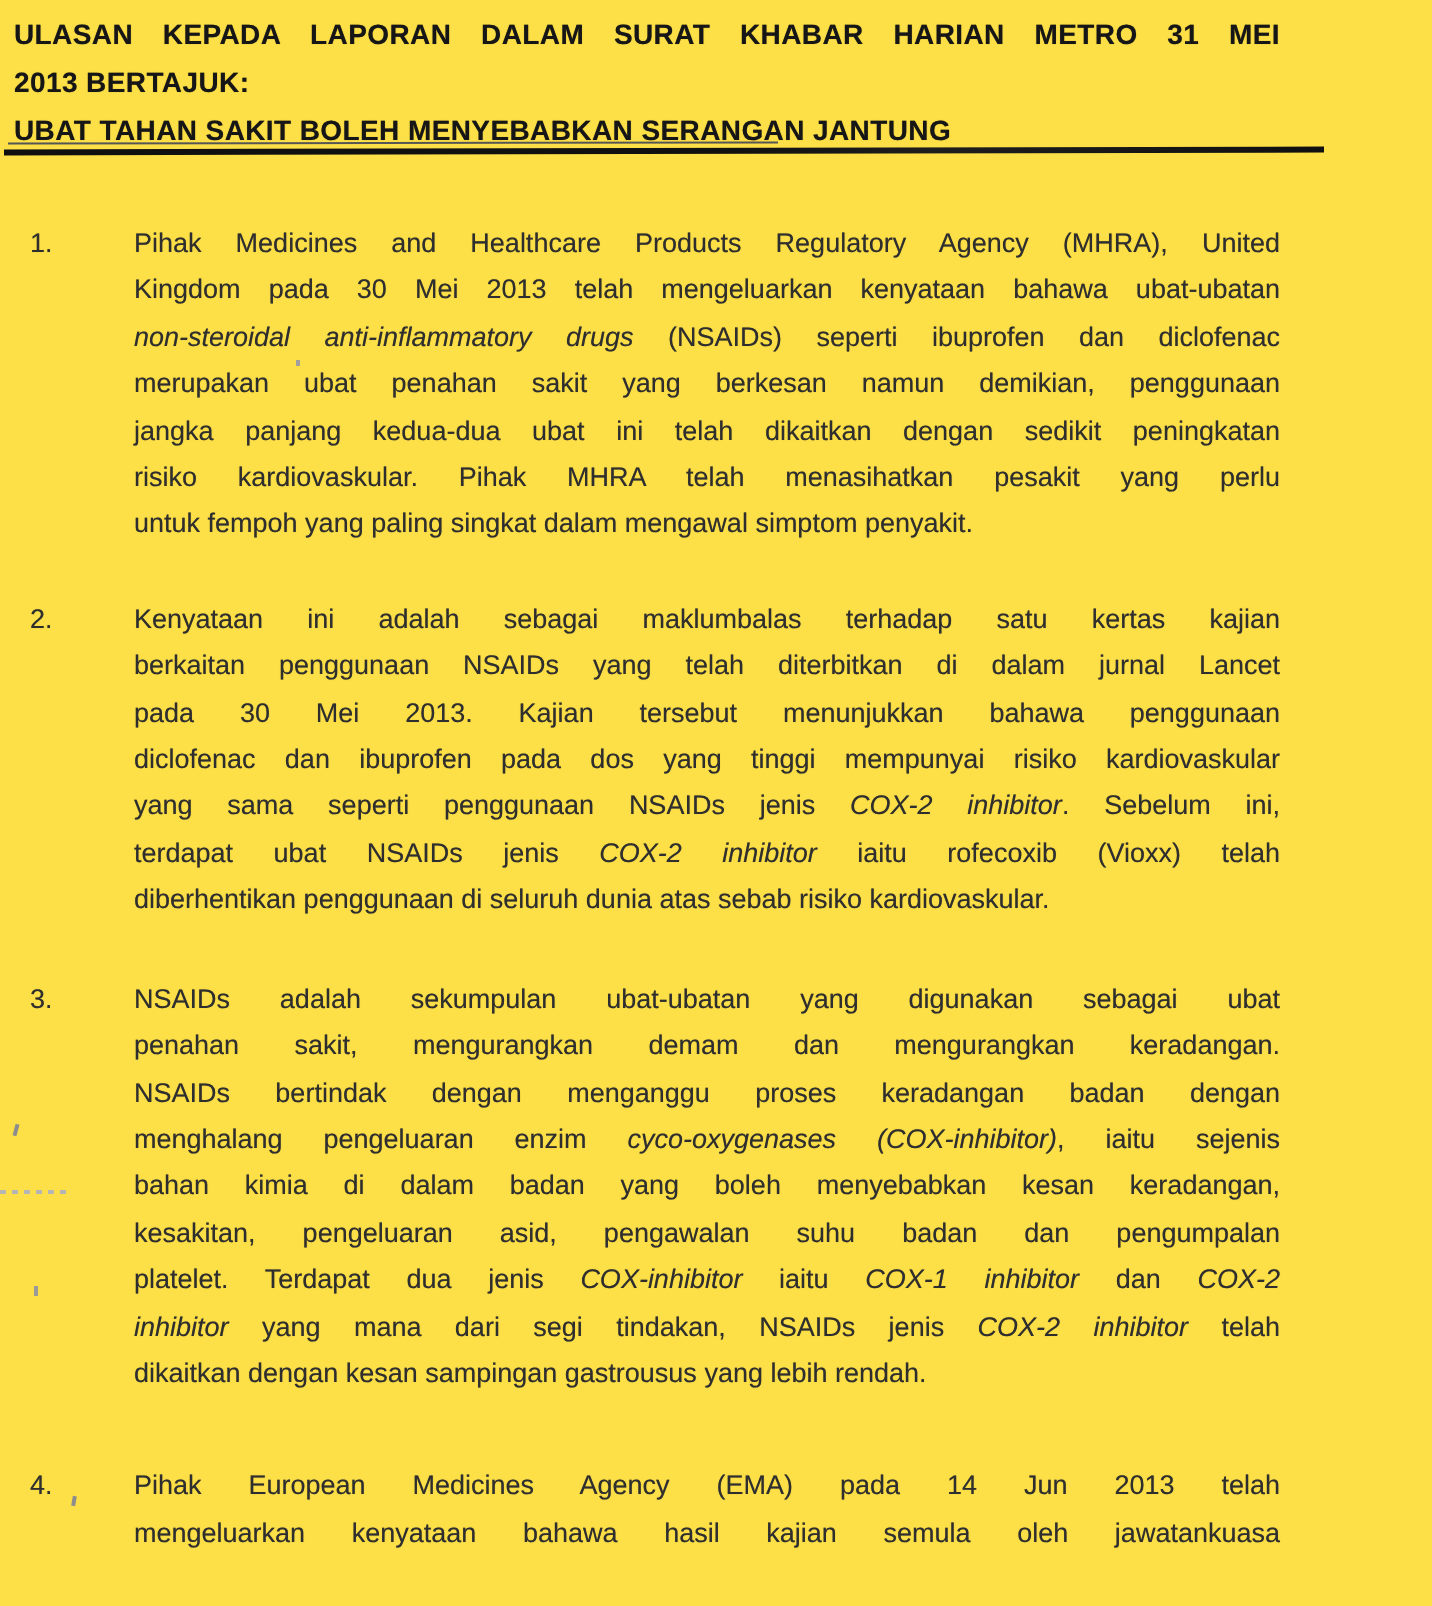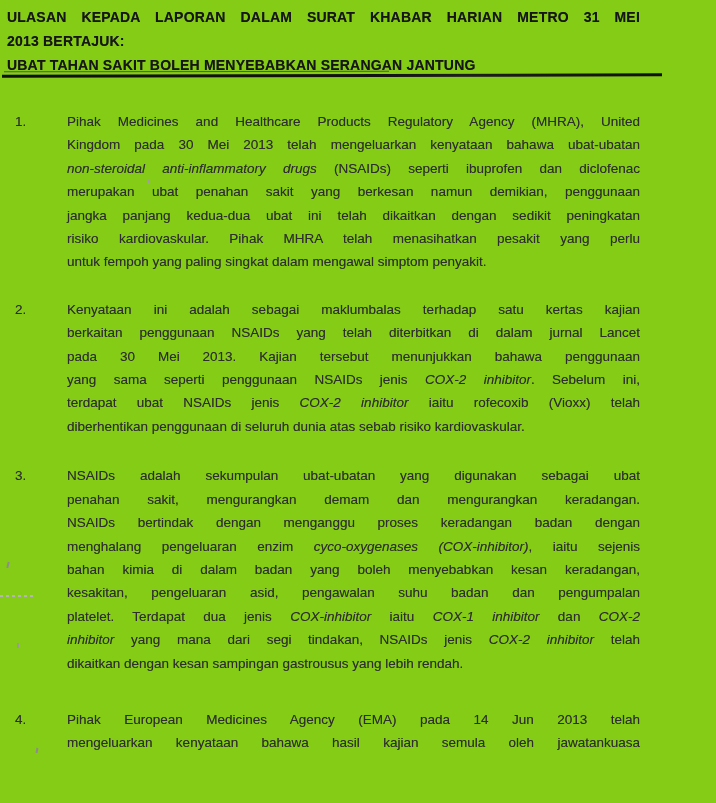--- a/index.html
+++ b/index.html
@@ -1,21 +1,21 @@
 <!DOCTYPE html>
 <html><head>
 <meta charset="utf-8">
 <style>
   html,body { margin:0; padding:0; }
   body {
     width:716px; height:803px; overflow:hidden;
     background:#ffffff;
     font-family:"Liberation Sans","DejaVu Sans",sans-serif;
   }
-  .page { position:relative; width:716px; height:803px; background:#84cc16; }
+  .page { position:relative; width:716px; height:803px; background:#fde047; }
 
   
   .doc-header {
     position:absolute; left:7px; top:5px; width:633px;
     font-size:14px; font-weight:bold; line-height:24.2px;
     color:#161616; letter-spacing:0.2px;
     text-shadow:0 0 0.4px rgba(20,20,20,0.55);
   }
   .hline { text-align:left; }
   .hline.justify { text-align:justify; text-align-last:justify; }
@@ -85,20 +85,21 @@
           <div class="tline"><span>risiko kardiovaskular. Pihak MHRA telah menasihatkan pesakit yang perlu</span></div>
           <div class="tline noj"><span>untuk fempoh yang paling singkat dalam mengawal simptom penyakit.</span></div>
         </div>
       </div>
       <div class="para">
         <div class="num">2.</div>
         <div class="pbody">
           <div class="tline"><span>Kenyataan ini adalah sebagai maklumbalas terhadap satu kertas kajian</span></div>
           <div class="tline"><span>berkaitan penggunaan NSAIDs yang telah diterbitkan di dalam jurnal Lancet</span></div>
           <div class="tline"><span>pada 30 Mei 2013. Kajian tersebut menunjukkan bahawa penggunaan</span></div>
+          <div class="tline"><span>diclofenac dan ibuprofen pada dos yang tinggi mempunyai risiko kardiovaskular</span></div>
           <div class="tline"><span>yang sama seperti penggunaan NSAIDs jenis </span><em>COX-2 inhibitor</em><span>. Sebelum ini,</span></div>
           <div class="tline"><span>terdapat ubat NSAIDs jenis </span><em>COX-2 inhibitor</em><span> iaitu rofecoxib (Vioxx) telah</span></div>
           <div class="tline noj"><span>diberhentikan penggunaan di seluruh dunia atas sebab risiko kardiovaskular.</span></div>
         </div>
       </div>
       <div class="para">
         <div class="num">3.</div>
         <div class="pbody">
           <div class="tline"><span>NSAIDs adalah sekumpulan ubat-ubatan yang digunakan sebagai ubat</span></div>
           <div class="tline"><span>penahan sakit, mengurangkan demam dan mengurangkan keradangan.</span></div>

